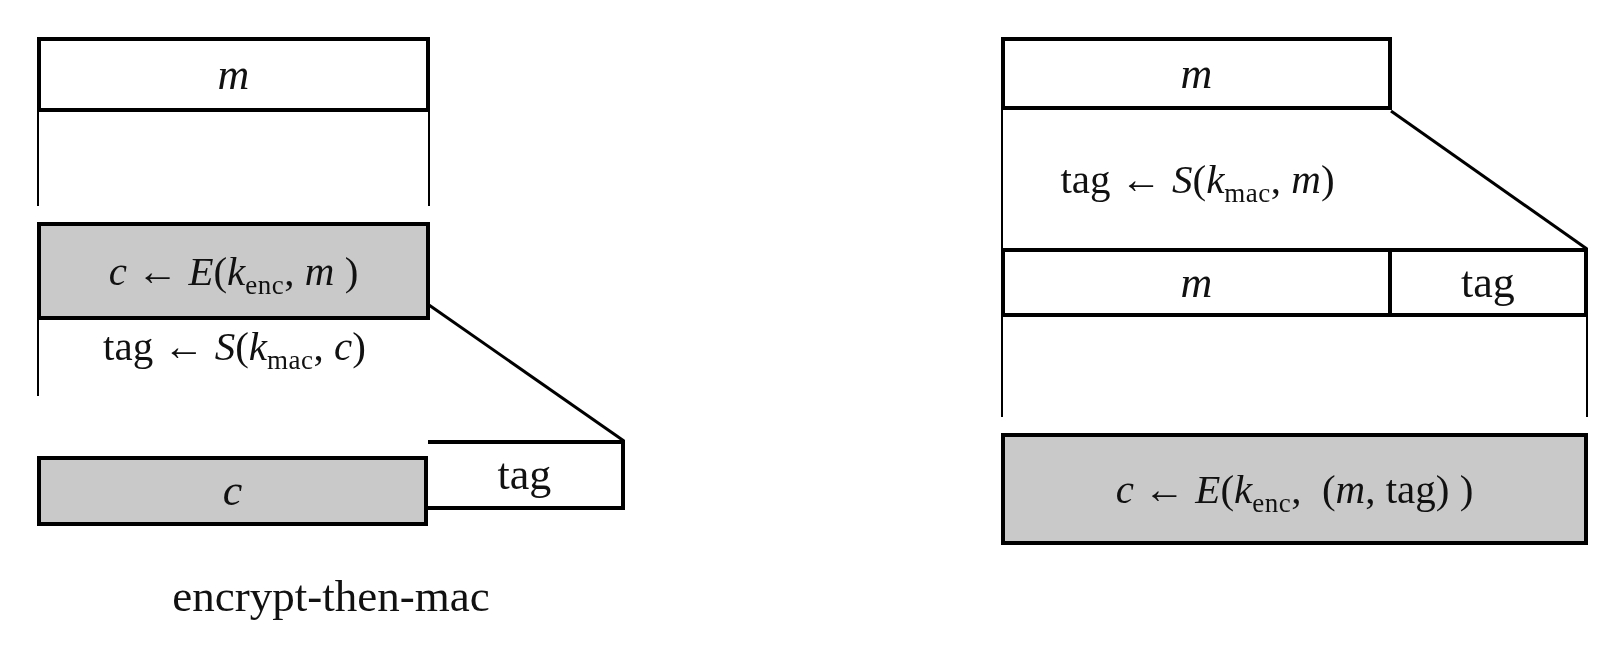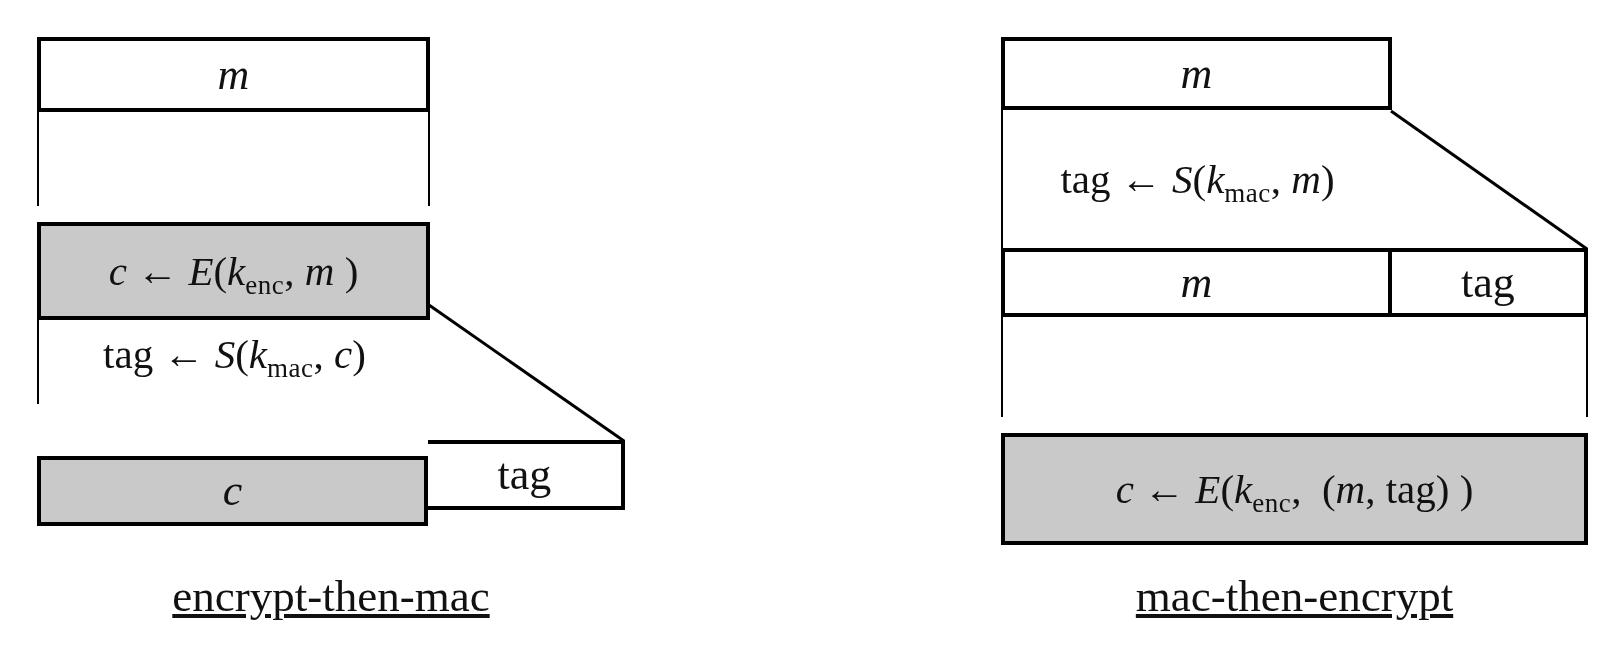--- a/index.html
+++ b/index.html
@@ -61,21 +61,20 @@
     font-size: 27px;
     position: relative;
     top: 9px;
     letter-spacing: 0.5px;
   }
   .caption {
     text-align: center;
     font-size: 45px;
     color: #111111;
     line-height: 1;
-    text-decoration: underline;
   }
   svg.overlay {
     position: absolute;
     left: 0; top: 0;
     width: 1614px;
     height: 648px;
     pointer-events: none;
   }
 </style>
 </head>
@@ -91,21 +90,21 @@
   <div class="abs thickbox" style="left:37px; top:37px; width:393px; height:75px;">
     <span class="boxlabel it">m</span>
   </div>
 
   <div class="abs thinwalls" style="left:37px; top:112px; width:393px; height:94px;"></div>
 
   <div class="abs thickbox graybox" style="left:37px; top:206px; width:393px; height:98px;">
     <span class="formula"><span class="it">c </span><span class="rm">← </span><span class="it">E</span><span class="rm">(</span><span class="it">k</span><span class="sub">enc</span><span class="rm">, </span><span class="it">m</span><span class="rm"> )</span></span>
   </div>
 
-  <div class="abs thinleft" style="left:37px; top:304px; width:393px; height:100px;">
+  <div class="abs thinleft" style="left:37px; top:296px; width:393px; height:100px;">
     <span class="formula"><span class="rm">tag </span><span class="rm">← </span><span class="it">S</span><span class="rm">(</span><span class="it">k</span><span class="sub">mac</span><span class="rm">, </span><span class="it">c</span><span class="rm">)</span></span>
   </div>
 
   <div class="abs thickbox graybox" style="left:37px; top:440px; width:391px; height:70px;">
     <span class="boxlabel it">c</span>
   </div>
   <div class="abs thickbox" style="left:428px; top:440px; width:197px; height:70px; border-left:none;">
     <span class="boxlabel rm">tag</span>
   </div>
 
@@ -125,15 +124,14 @@
   <div class="abs thickbox" style="left:1392px; top:248px; width:196px; height:69px; border-left:none;">
     <span class="boxlabel rm">tag</span>
   </div>
 
   <div class="abs thinwalls" style="left:1001px; top:317px; width:587px; height:100px;"></div>
 
   <div class="abs thickbox graybox" style="left:1001px; top:417px; width:587px; height:112px;">
     <span class="formula"><span class="it">c </span><span class="rm">← </span><span class="it">E</span><span class="rm">(</span><span class="it">k</span><span class="sub">enc</span><span class="rm">,  </span><span class="rm">(</span><span class="it">m</span><span class="rm">, </span><span class="rm">tag</span><span class="rm">) </span><span class="rm">)</span></span>
   </div>
 
-  <div class="abs caption" style="left:1001px; top:574px; width:587px;">mac-then-encrypt</div>
 
 </div>
 
 </body></html>

